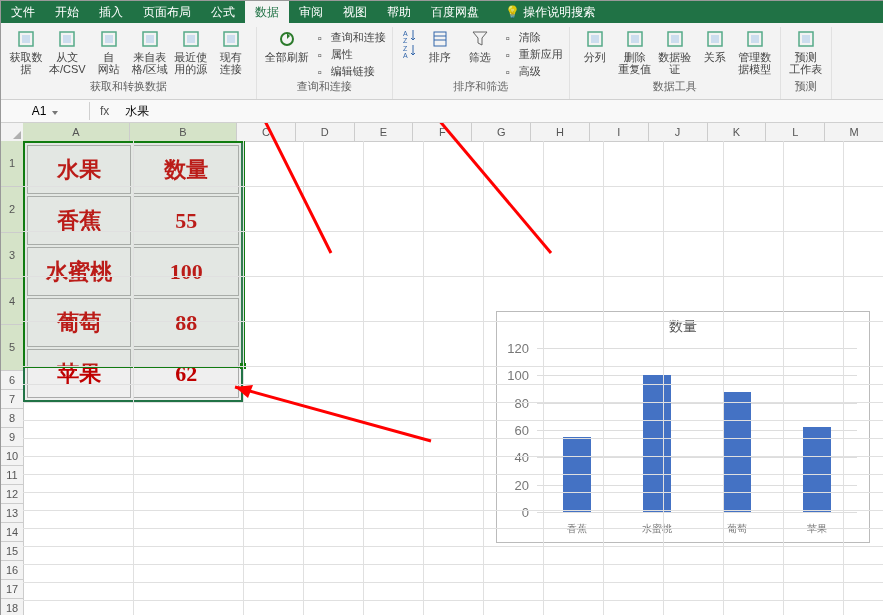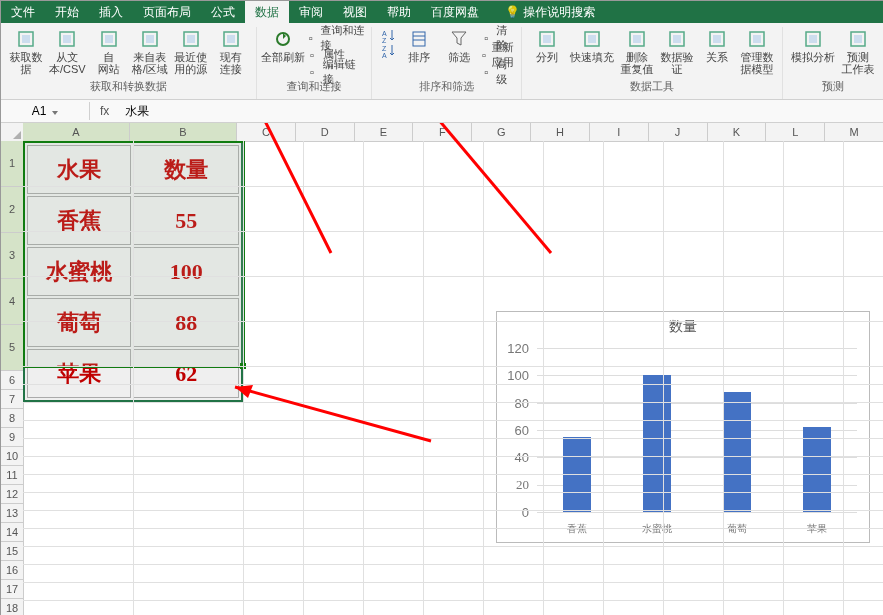--- a/index.html
+++ b/index.html
@@ -247,29 +247,20 @@
             </span>
             <span class="lbl">分列</span>
           </div>
           <div class="btn">
             <span class="ic">
               <svg class="miniic">
                 <rect x="2" y="2" width="14" height="14" fill="none" stroke="#5a8" stroke-width="1.5"></rect>
                 <rect x="5" y="5" width="8" height="8" fill="#cde"></rect>
               </svg>
             </span>
-            <span class="lbl">快速填充</span>
-          </div>
-          <div class="btn">
-            <span class="ic">
-              <svg class="miniic">
-                <rect x="2" y="2" width="14" height="14" fill="none" stroke="#5a8" stroke-width="1.5"></rect>
-                <rect x="5" y="5" width="8" height="8" fill="#cde"></rect>
-              </svg>
-            </span>
             <span class="lbl">删除
 重复值</span>
           </div>
           <div class="btn">
             <span class="ic">
               <svg class="miniic">
                 <rect x="2" y="2" width="14" height="14" fill="none" stroke="#5a8" stroke-width="1.5"></rect>
                 <rect x="5" y="5" width="8" height="8" fill="#cde"></rect>
               </svg>
             </span>
@@ -294,29 +285,20 @@
             </span>
             <span class="lbl">管理数
 据模型</span>
           </div>
         </div>
       <div class="grplabel">数据工具</div>
     </div>
 
     <div class="group">
       <div class="group-row" id="g5row">
-          <div class="btn">
-            <span class="ic">
-              <svg class="miniic">
-                <rect x="2" y="2" width="14" height="14" fill="none" stroke="#5a8" stroke-width="1.5"></rect>
-                <rect x="5" y="5" width="8" height="8" fill="#cde"></rect>
-              </svg>
-            </span>
-            <span class="lbl">模拟分析</span>
-          </div>
           <div class="btn">
             <span class="ic">
               <svg class="miniic">
                 <rect x="2" y="2" width="14" height="14" fill="none" stroke="#5a8" stroke-width="1.5"></rect>
                 <rect x="5" y="5" width="8" height="8" fill="#cde"></rect>
               </svg>
             </span>
             <span class="lbl">预测
 工作表</span>
           </div>
@@ -396,21 +378,21 @@
         </table>
 
       <div class="selbox" id="selbox" style="left: 0px; top: 0px; width: 222px; height: 227px;">
           <div class="fillhandle"></div>
         </div>
 
       <div class="chart">
         <div class="chart-title">数量</div>
         <div class="yaxis" id="yaxis">
             <div class="ytick" style="top: 164px;">0</div>
-            <div class="ytick" style="top: 136.667px; font-family: Liberation Serif, serif;">20</div>
+            <div class="ytick" style="top: 136.667px;">20</div>
             <div class="ytick" style="top: 109.333px;">40</div>
             <div class="ytick" style="top: 82px;">60</div>
             <div class="ytick" style="top: 54.6667px;">80</div>
             <div class="ytick" style="top: 27.3333px;">100</div>
             <div class="ytick" style="top: 0px;">120</div>
           </div>
         <div class="plot" id="plot">
             <div class="gline" style="top: 164px;"></div>
             <div class="gline" style="top: 136.667px;"></div>
             <div class="gline" style="top: 109.333px;"></div>

